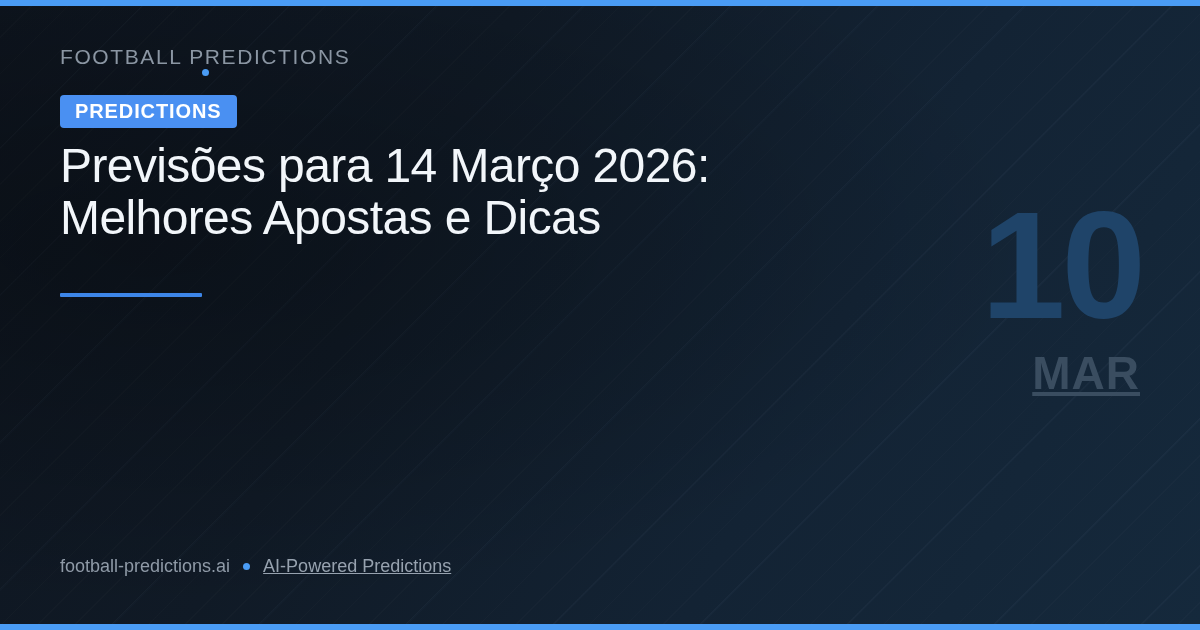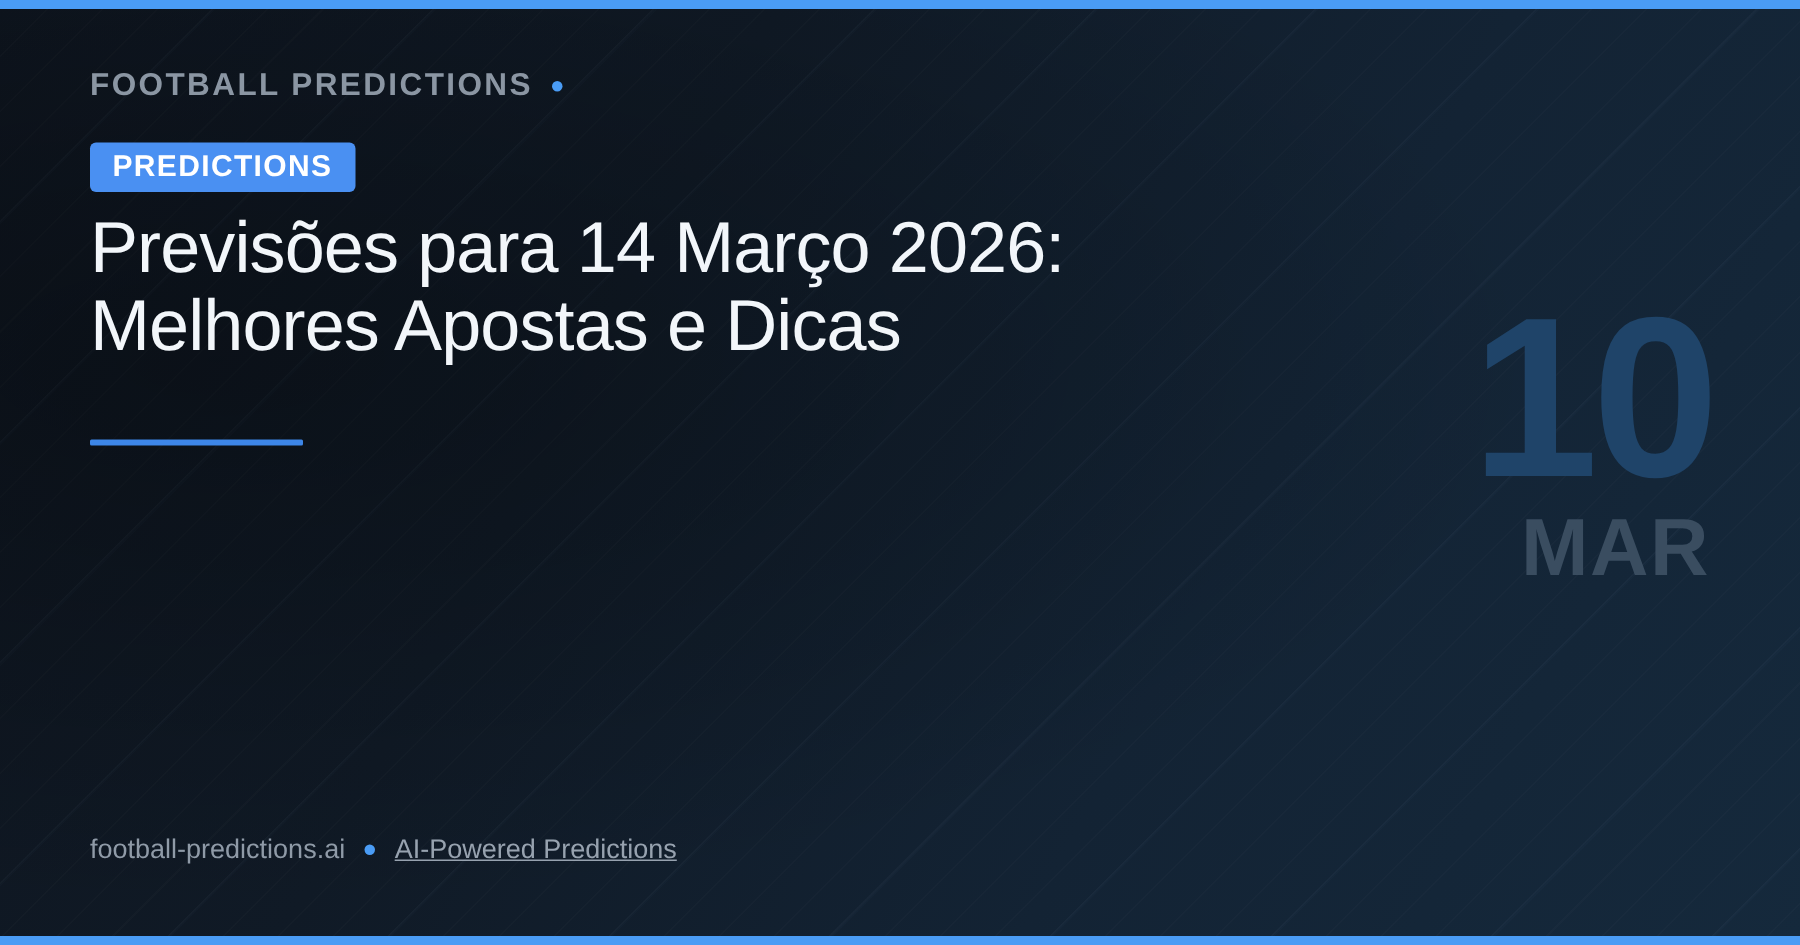--- a/index.html
+++ b/index.html
@@ -73,48 +73,50 @@
   .date-watermark .day {
     display: block;
     font-size: 152px;
     font-weight: 700;
     letter-spacing: -4px;
     color: #1f4469;
     line-height: 0.92;
   }
   .date-watermark .month {
     display: block;
-    font-size: 54px;
+    font-size: 46px;
     font-weight: 700;
     letter-spacing: 1px;
     color: #3a4d60;
-    margin-top: 2px;
+    margin-top: 14px;
     margin-right: 2px;
+    text-decoration: underline;
   }
 
   .content {
     position: absolute;
     left: 60px;
     top: 0;
     width: 880px;
     height: 630px;
   }
 
   .kicker {
     position: absolute;
     top: 45px;
     left: 0;
     display: flex;
     align-items: center;
     gap: 0;
     font-size: 21px;
-    font-weight: 700;
+    font-weight: 400;
     letter-spacing: 1.6px;
     color: #8b96a3;
     white-space: nowrap;
+    flex-direction: column;
   }
   .kicker .sep-dot {
     display: inline-block;
     width: 7px;
     height: 7px;
     border-radius: 50%;
     background: #4a9cf5;
     margin: 0 13px;
     flex: none;
   }

